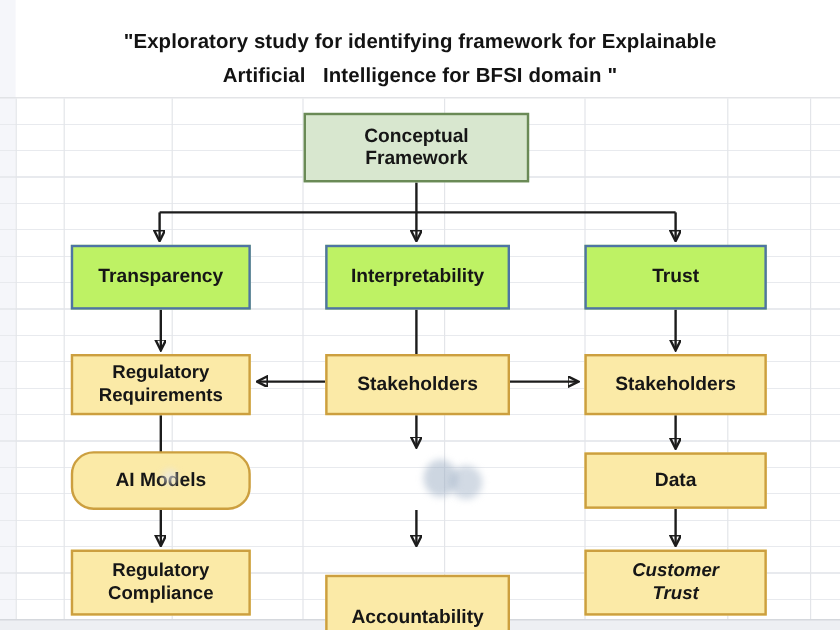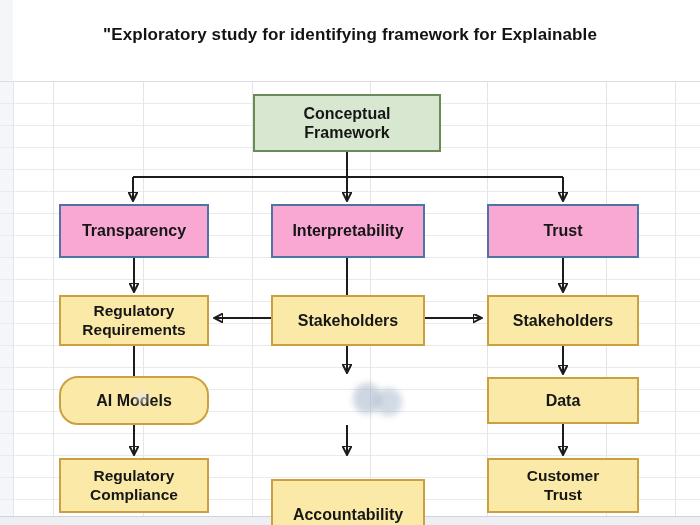--- a/index.html
+++ b/index.html
@@ -21,21 +21,21 @@
     font-size:17px;font-weight:700;color:#131313;line-height:28px;
     white-space:pre;letter-spacing:.1px;
   }
   .node{
     position:absolute;box-sizing:border-box;border:2px solid;
     display:flex;align-items:center;justify-content:center;
     text-align:center;font-weight:700;font-size:16px;line-height:1.2;
     color:#161616;white-space:pre-line;z-index:3;
   }
   .green {background:#d8e7cf;border-color:#6a8a56;}
-  .blue  {background:#f9a8d4;border-color:#4e74a4;}
+  .blue  {background:#bef264;border-color:#4e74a4;}
   .yellow{background:#fbeaa7;border-color:#cc9f3f;}
   #connectors{position:absolute;left:0;top:0;z-index:2;pointer-events:none;}
   #connectors path{stroke:#1c1c1c;stroke-width:2;fill:none;}
   .blur-blob{position:absolute;border-radius:50%;filter:blur(3px);z-index:5;pointer-events:none;}
   #wm-ad-1{left:353px;top:383px;width:28px;height:31px;background:rgba(156,173,196,.5);}
   #wm-ad-2{left:375px;top:388px;width:27px;height:28px;background:rgba(156,173,196,.45);}
   #wm-aimodels{left:135px;top:391px;width:13px;height:13px;background:rgba(230,230,235,.65);}
 </style>
 </head>
 <body>
@@ -50,21 +50,21 @@
     <div class="vline" style="left:143px"></div>
     <div class="vline" style="left:252px"></div>
     <div class="vline" style="left:370px"></div>
     <div class="vline" style="left:487px"></div>
     <div class="vline" style="left:606px"></div>
     <div class="vline" style="left:675px"></div>
   </div>
 
   <div id="bottom-band"></div>
 
-  <div id="title"><span>"Exploratory study for identifying framework for Explainable</span><br></div>
+  <div id="title"><span>"Exploratory study for identifying framework for Explainable</span><br><span>Artificial   Intelligence for BFSI domain "</span></div>
 
   <svg id="connectors" width="700" height="525" viewBox="0 0 700 525">
     <defs>
       <marker id="arrow" markerWidth="10" markerHeight="10" refX="8" refY="4.5" orient="auto" markerUnits="userSpaceOnUse">
         <path d="M0,0 L9,4.5 L0,9 Z" fill="#1c1c1c" stroke="none"></path>
       </marker>
     </defs>
 
     <path d="M347 152 L347 177"></path>
     <path d="M133 177 L563 177"></path>
@@ -107,20 +107,20 @@
   <div class="node yellow" style="left:59px;top:376px;width:150px;height:49px;border-radius:19px;">AI Models</div>
 
 
   <div class="node yellow" style="left:487px;top:377px;width:152px;height:47px;">Data</div>
 
   <div class="node yellow" style="left:59px;top:458px;width:150px;height:55px;font-size:15.5px;">Regulatory
 Compliance</div>
 
   <div class="node yellow" style="left:271px;top:458px;width:154px;height:71px;margin-top:21px;">Accountability</div>
 
-  <div class="node yellow" style="left:487px;top:458px;width:152px;height:55px;font-size:15.5px;">Customer
+  <div class="node yellow" style="left:487px;top:458px;width:152px;height:55px;font-size:15.5px;font-style:italic;">Customer
 Trust</div>
 
   <div class="blur-blob" id="wm-ad-1"></div>
   <div class="blur-blob" id="wm-ad-2"></div>
   <div class="blur-blob" id="wm-aimodels"></div>
 
 </div>
 
 </body></html>

